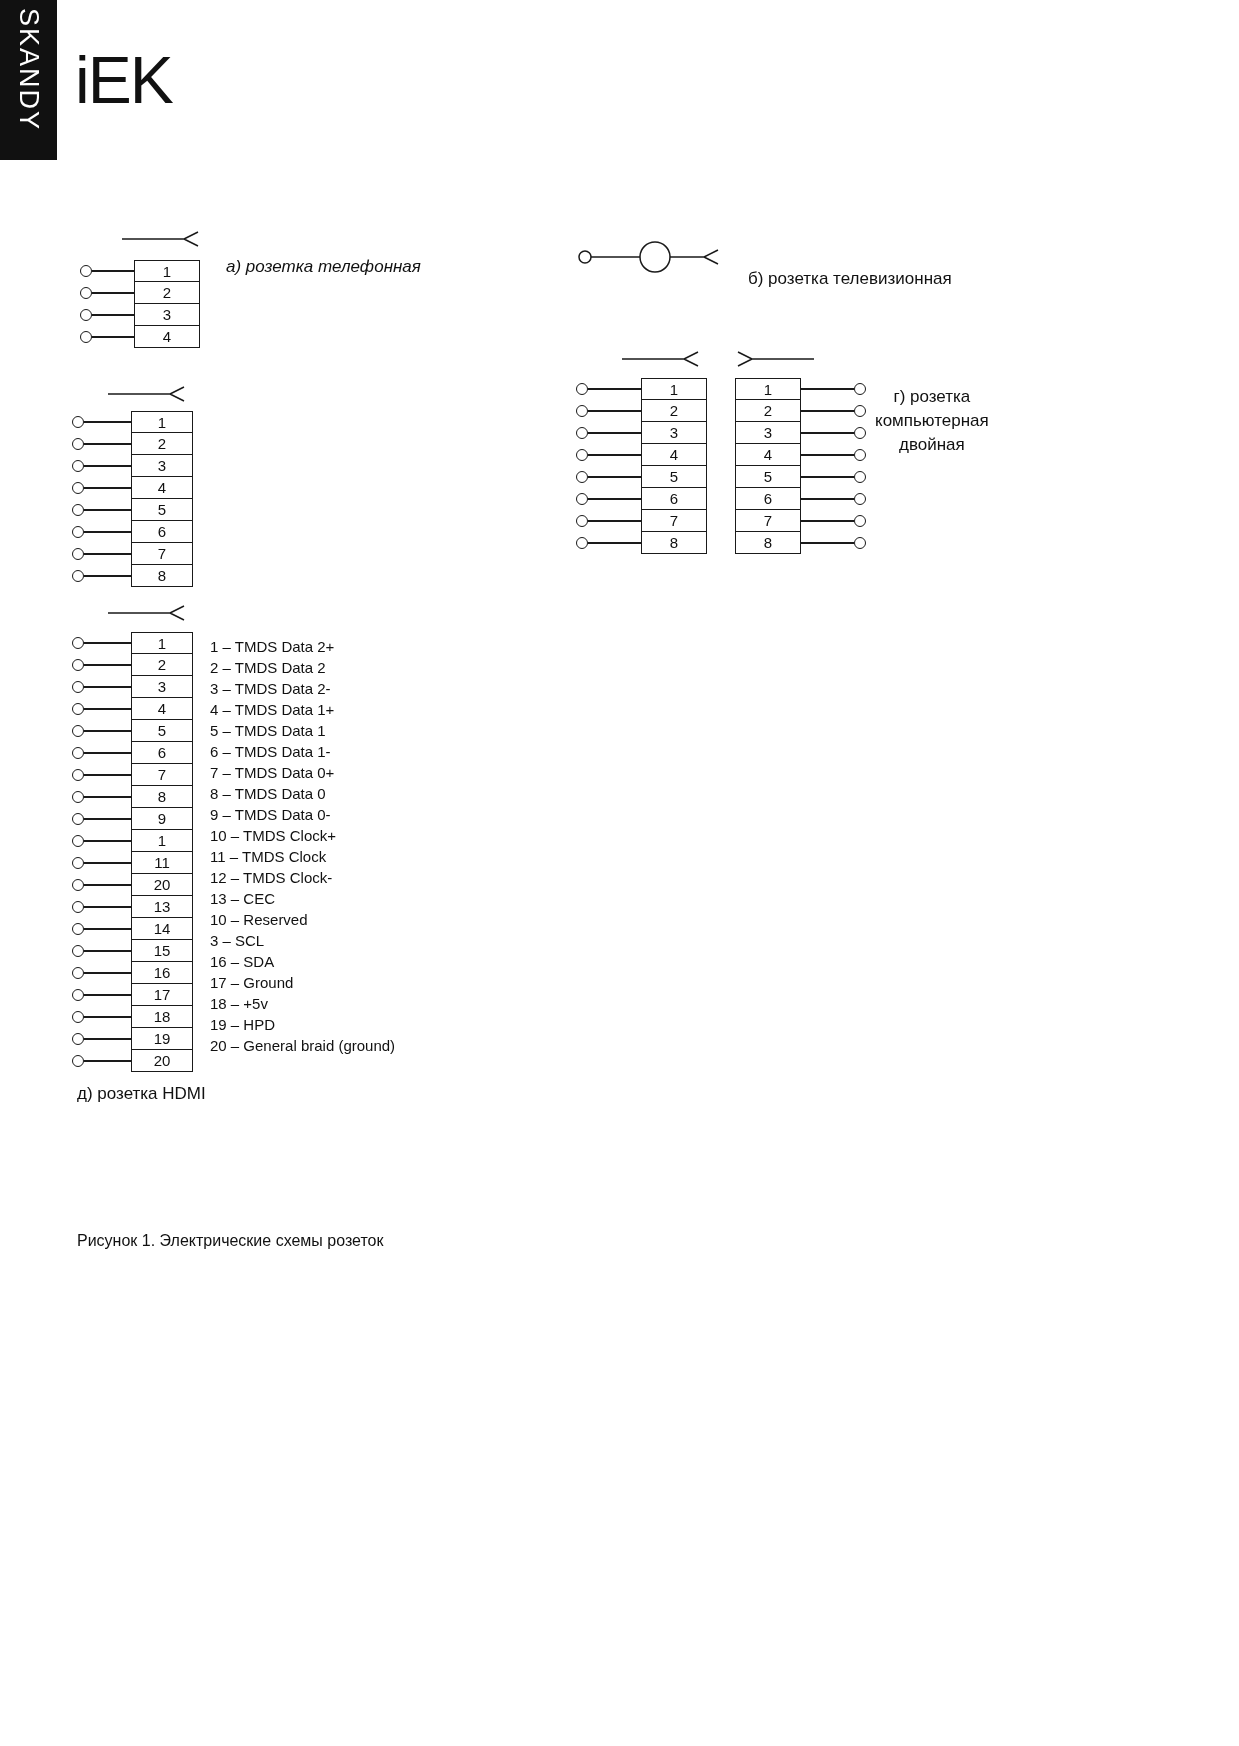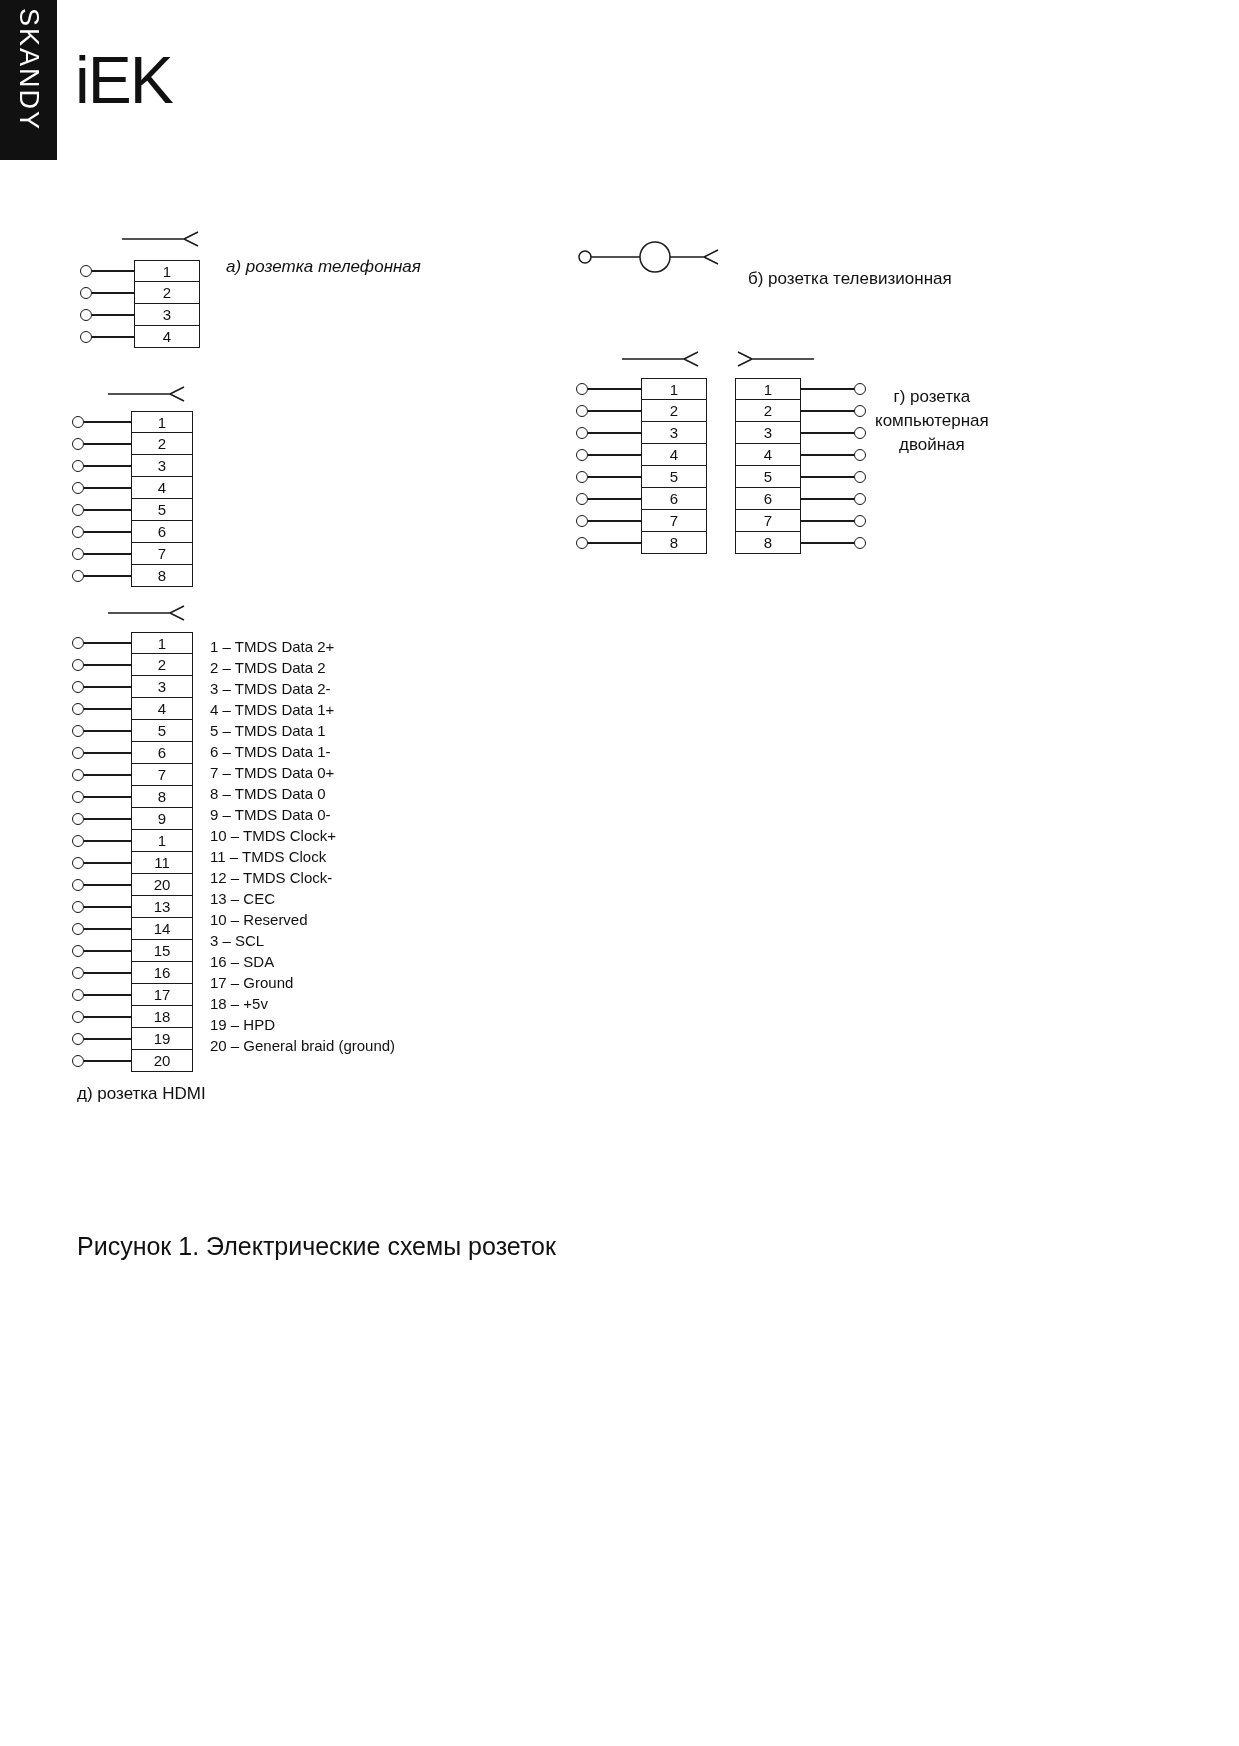--- a/index.html
+++ b/index.html
@@ -59,21 +59,21 @@
   .block-a .pin-cell, .block-g .pin-cell { width: 66px; }
   .block-v .pin-cell, .block-d .pin-cell { width: 62px; }
 
   .lbl { position: absolute; font-size: 17px; line-height: 22px; white-space: nowrap; }
   .lbl-g { line-height: 24px; }
 
   .legend { position: absolute; left: 210px; top: 636px; }
   .legend-line { height: 21px; font-size: 15px; line-height: 21px; white-space: nowrap; }
 
   .figure-label { position: absolute; left: 77px; top: 1084px; font-size: 17px; }
-  .caption { position: absolute; left: 77px; top: 1232px; font-size: 25px; }
+  .caption { position: absolute; left: 77px; top: 1232px; font-size: 16px; }
 
   svg path, svg circle { stroke: #1a1a1a; stroke-width: 1.5; fill: none; }
 </style>
 </head>
 <body>
 
 <div class="page">
 
   <div class="brand-bar">
     <span class="brand-text">SKANDY</span>

